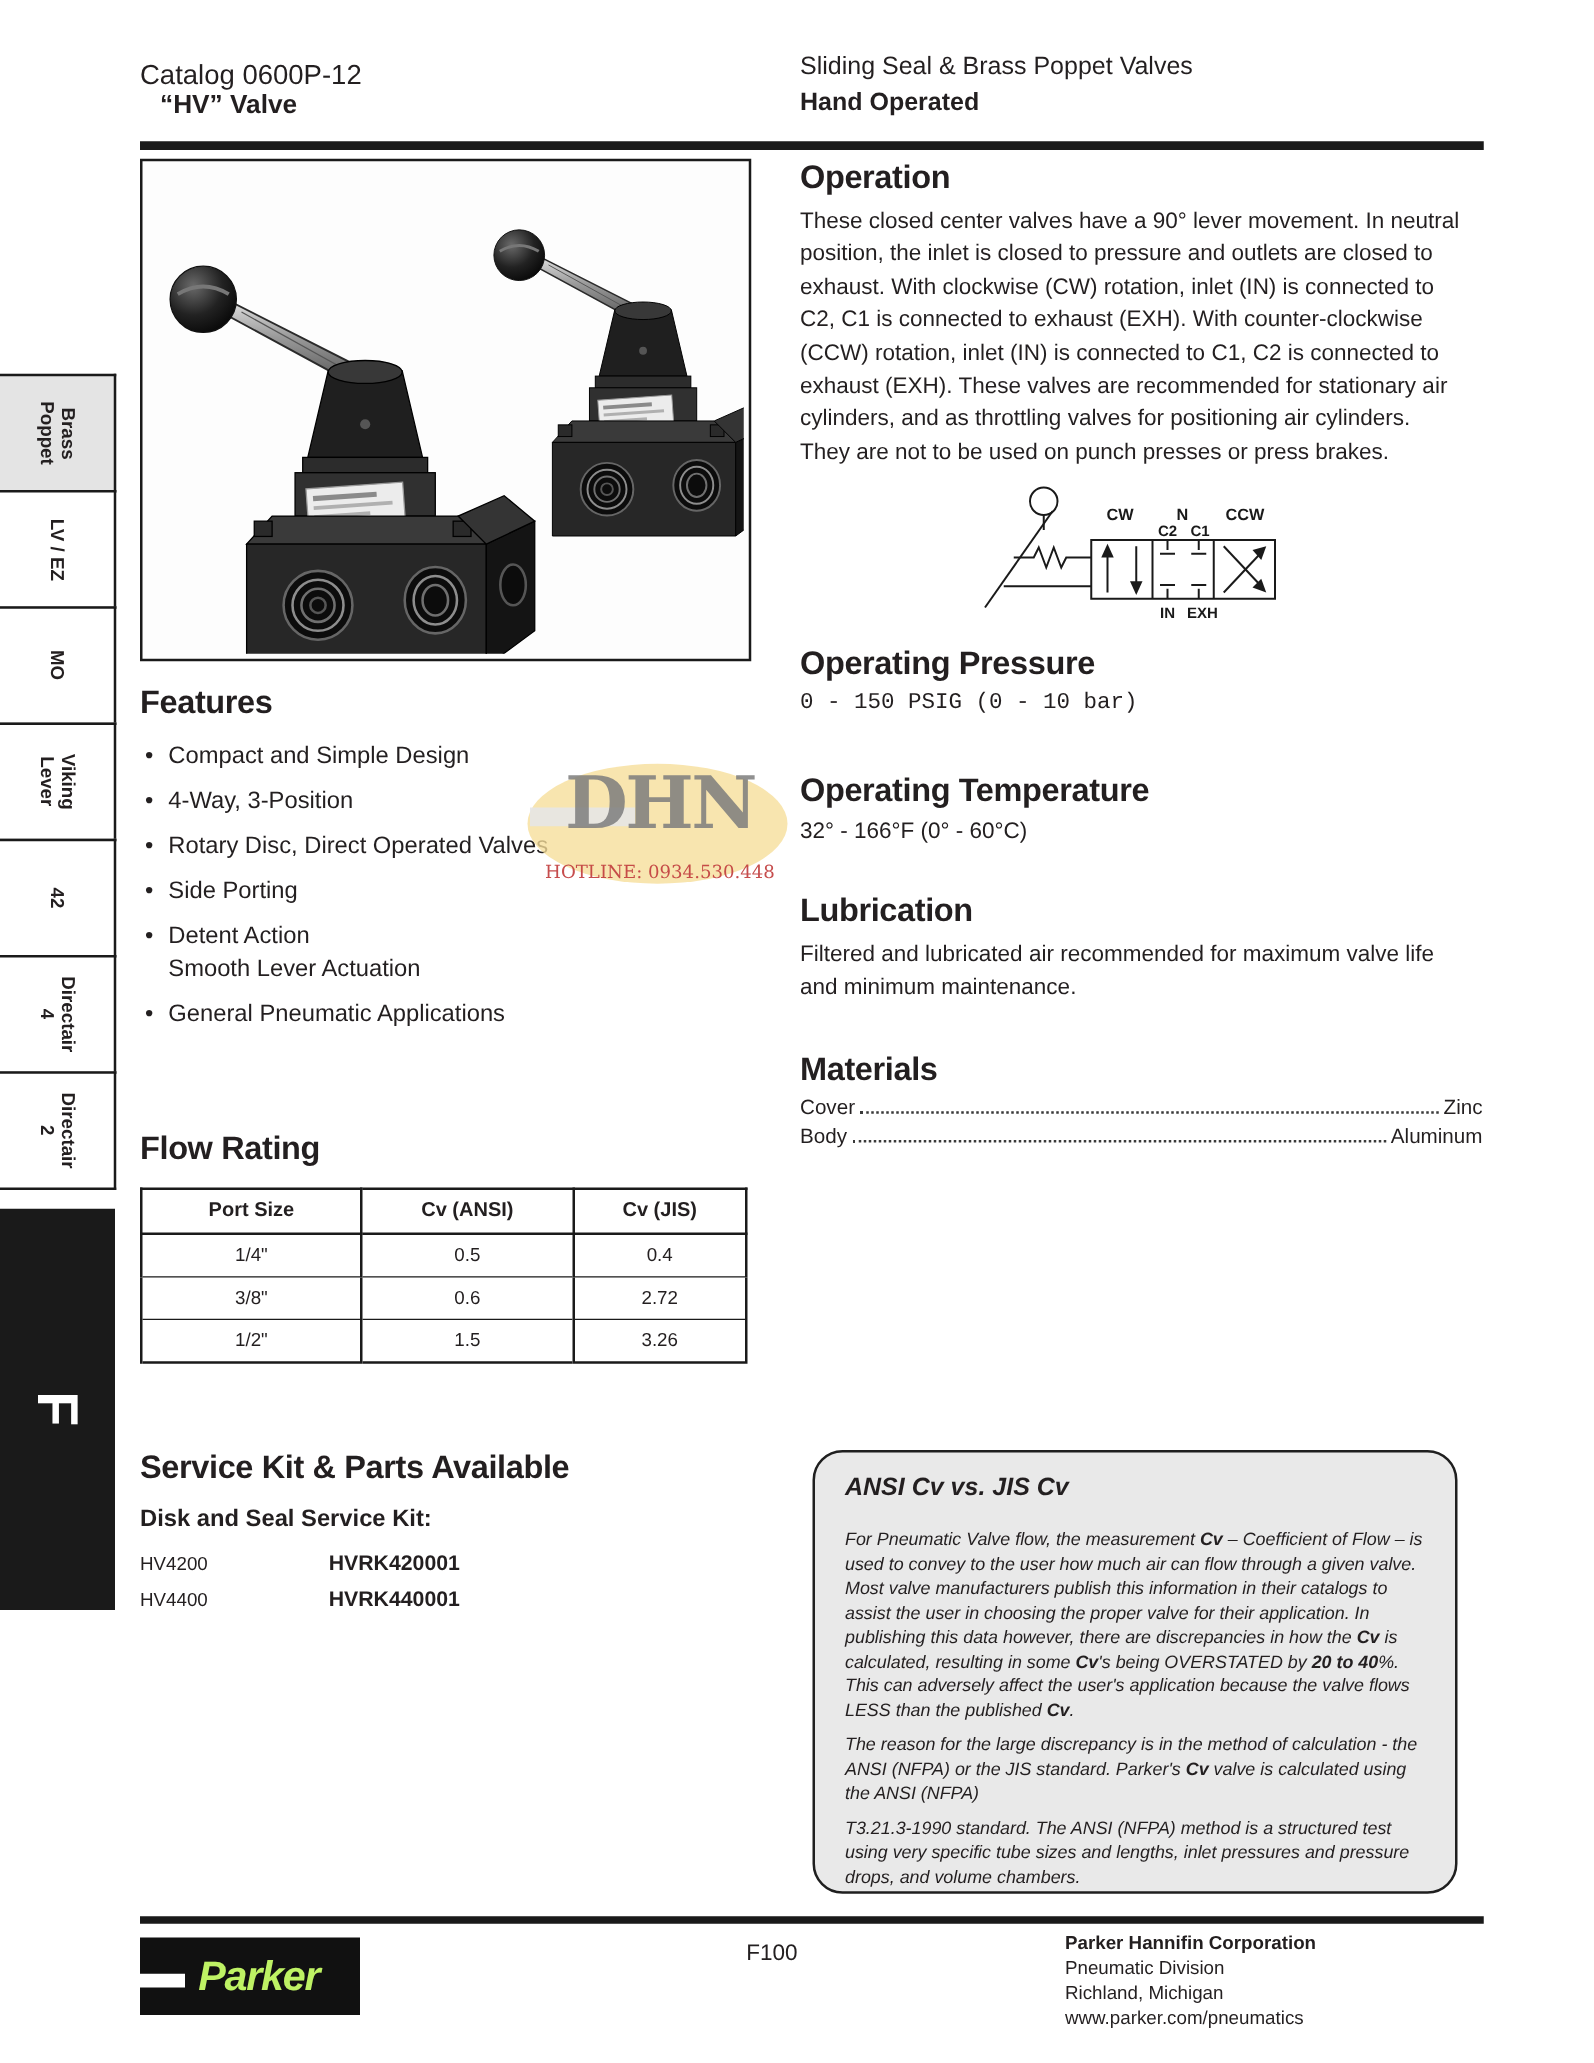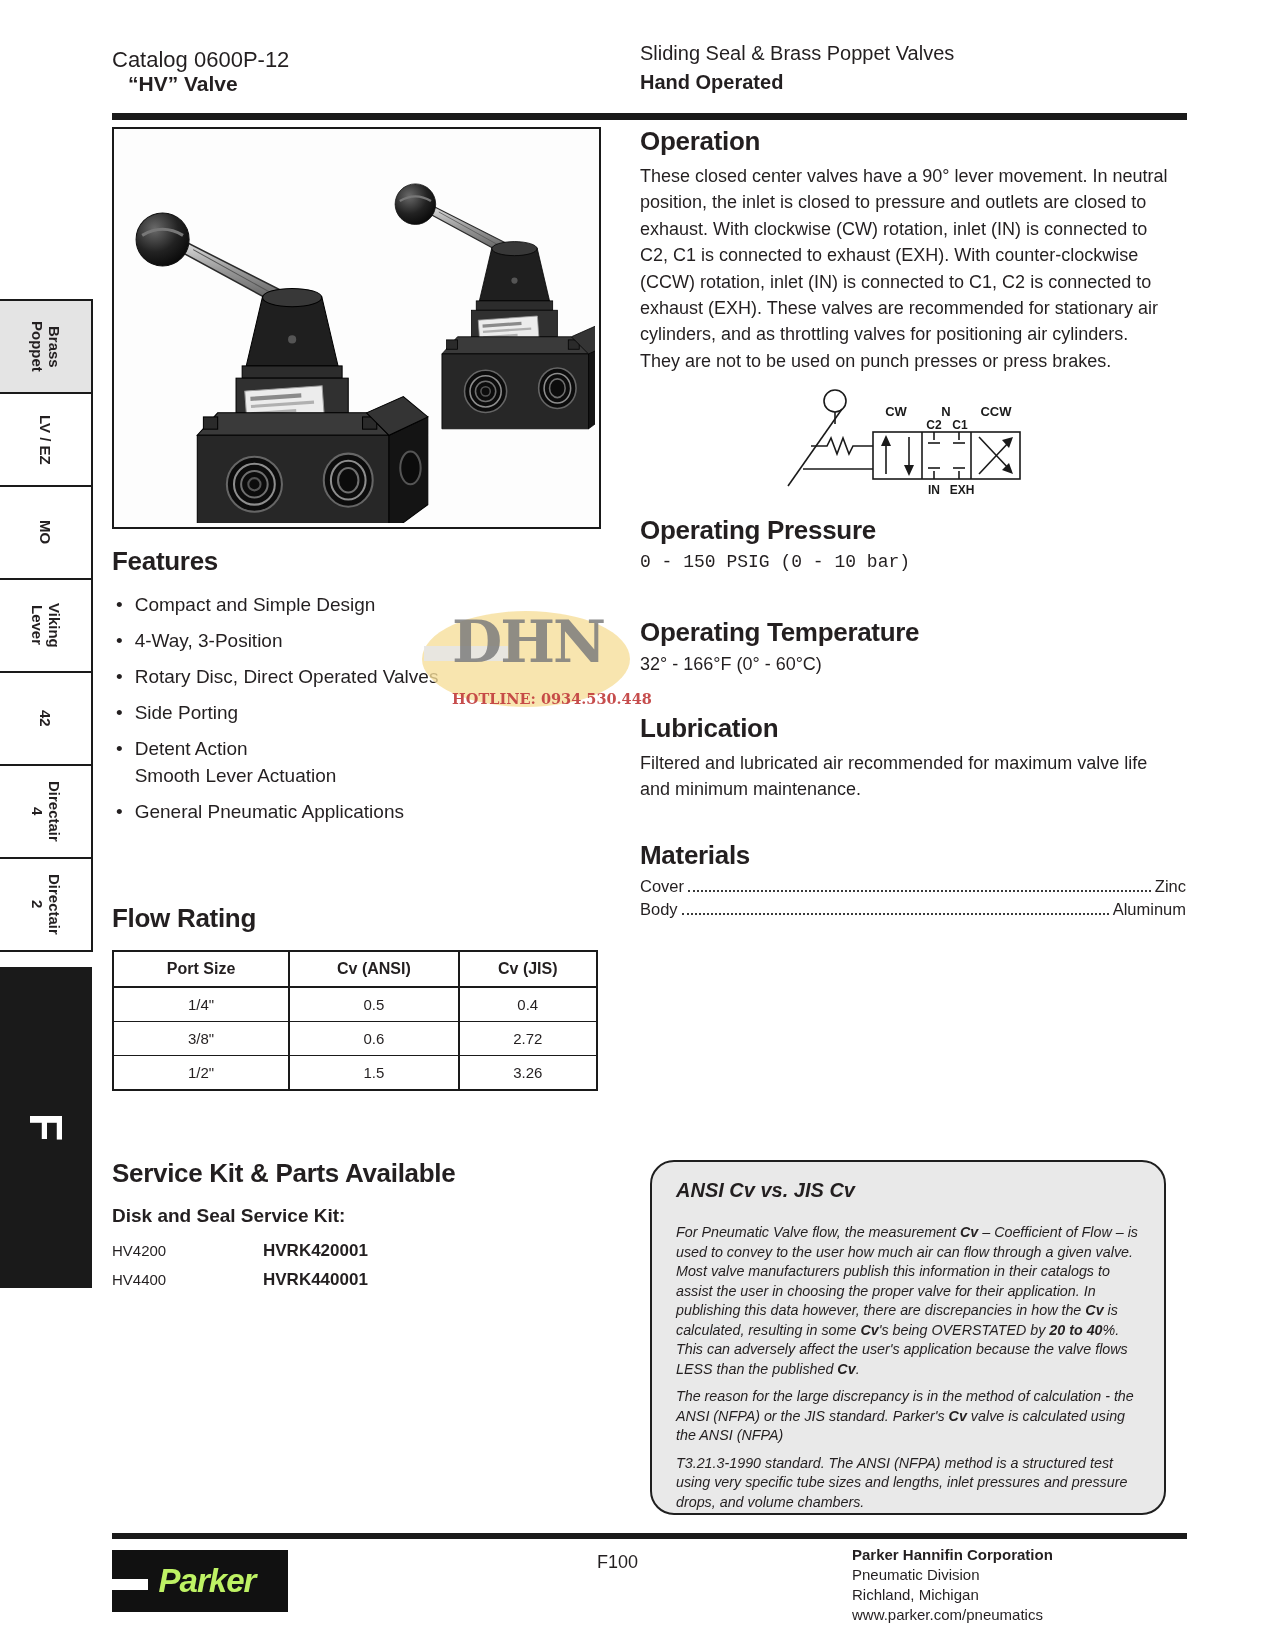--- a/index.html
+++ b/index.html
@@ -80,21 +80,21 @@
   .ansi .title{font-size:20px;font-weight:bold;margin-bottom:21px;}
   .ansi p{margin:0 0 8px 0;font-size:14.3px;line-height:19.5px;}
 
   
   .wm-ellipse{left:422px;top:611px;width:208px;height:96px;border-radius:50%;
               background:rgba(246,222,152,0.78);}
   .wm-bar{left:424px;top:646px;width:84px;height:15px;background:rgba(230,230,230,0.9);}
   .wm-letters{left:452px;top:608px;font-family:"DejaVu Serif",serif;font-weight:bold;
               font-size:58px;color:rgba(125,125,125,0.85);letter-spacing:-2px;}
   .wm-hotline{left:424px;top:690px;width:208px;text-align:center;font-family:"DejaVu Serif",serif;
-              font-weight:bold;font-size:14.5px;color:rgba(193,62,62,0.92);margin-left:24px;}
+              font-weight:normal;font-size:14.5px;color:rgba(193,62,62,0.92);}
 
   
   .f-rule{left:112px;top:1533px;width:1075px;height:6px;background:#1a1a1a;}
   .f-logo{left:112px;top:1550px;width:176px;height:62px;background:#111;display:flex;
           align-items:center;justify-content:center;position:absolute;}
   .f-logo .bar{position:absolute;left:0;top:29px;width:36px;height:11px;background:#fff;}
   .f-logo .ptext{color:#bef264;font-weight:bold;font-style:italic;font-size:33px;letter-spacing:-1px;
                  margin-left:14px;}
   .f-page{left:597px;top:1552px;width:90px;text-align:left;font-size:18px;}
   .f-co{left:852px;top:1545px;font-size:15px;line-height:20px;}

